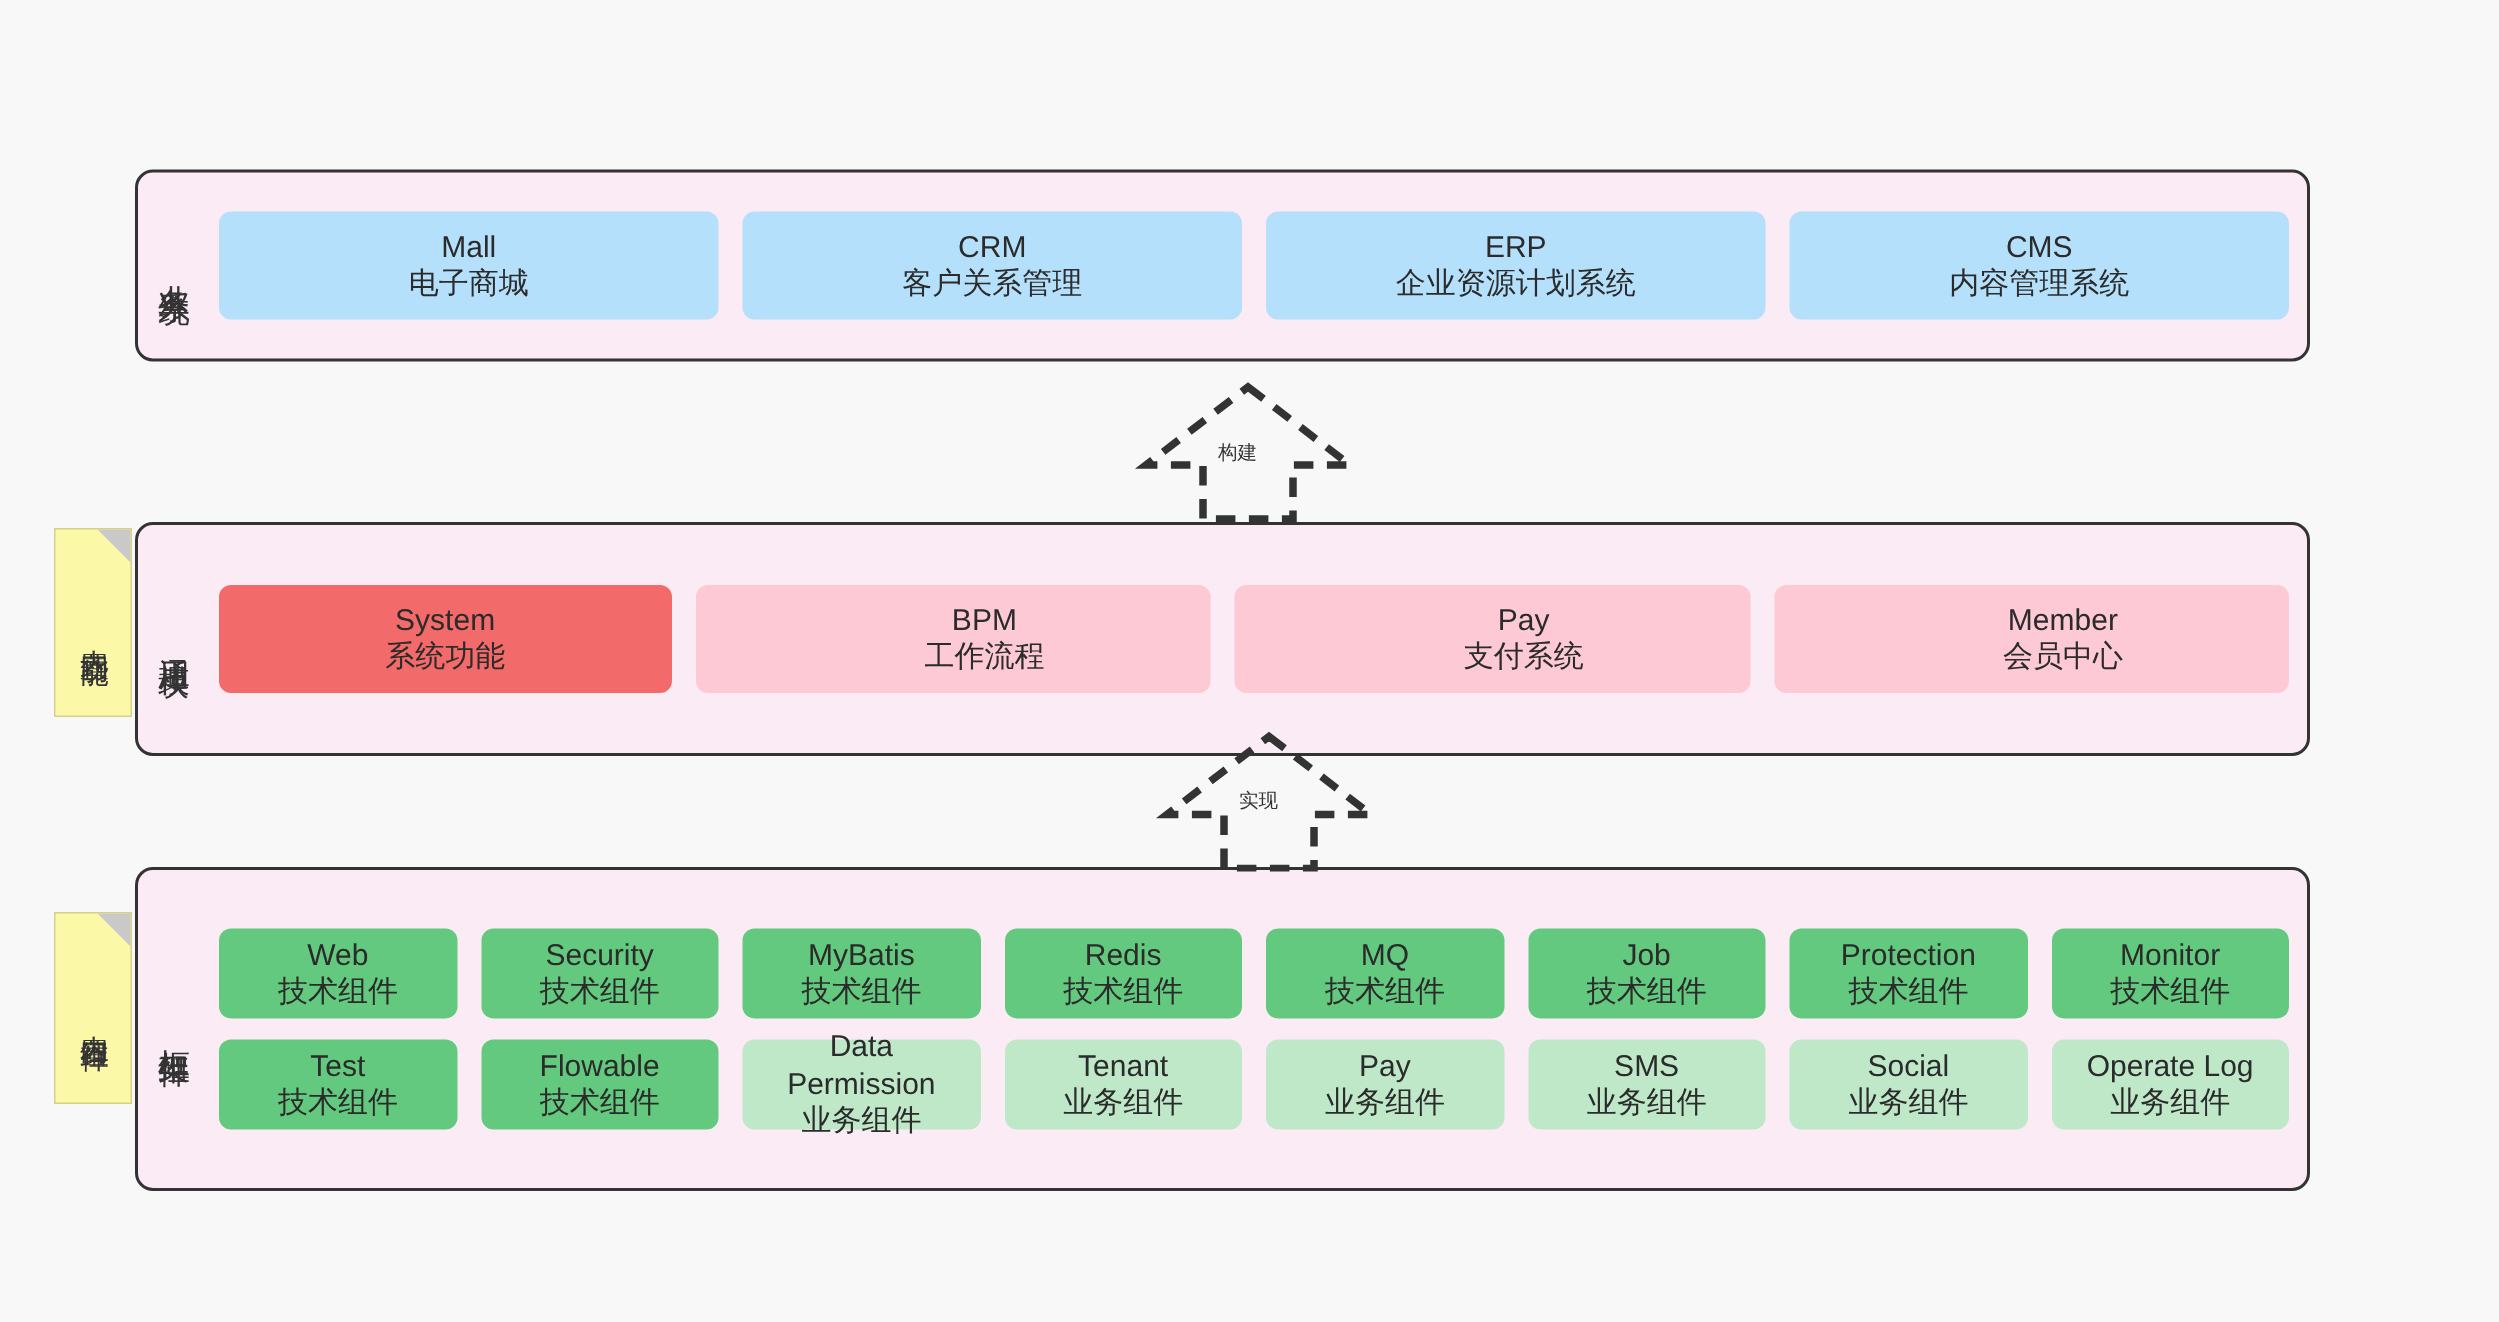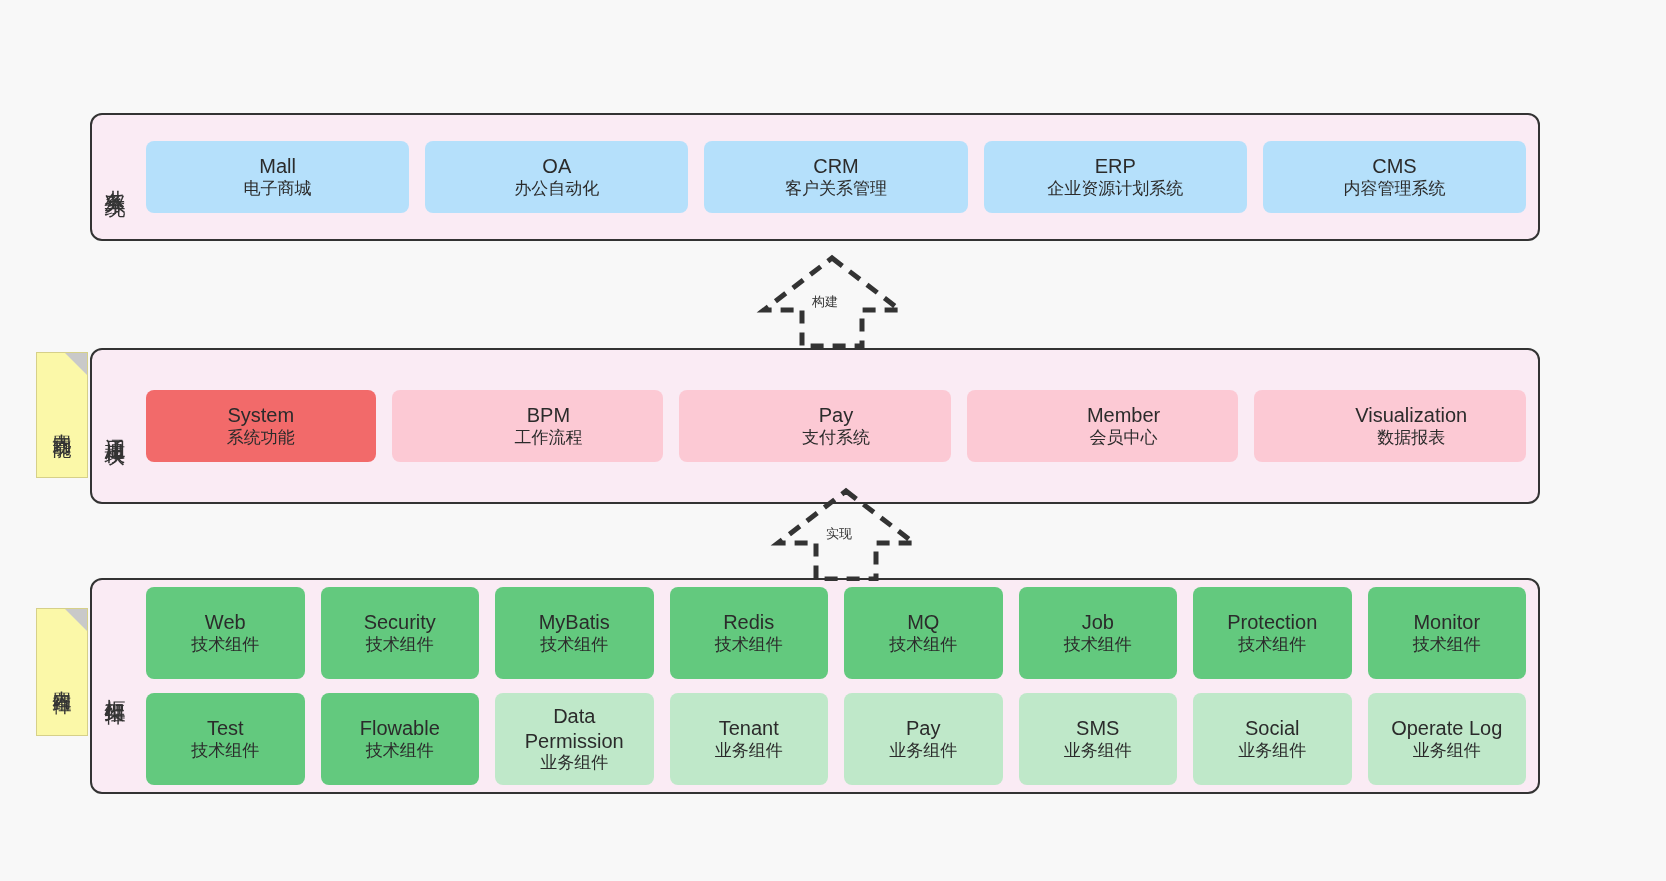--- a/index.html
+++ b/index.html
@@ -74,40 +74,40 @@
     flex-direction: column;
     align-items: center;
     justify-content: center;
     text-align: center;
     line-height: 1.22;
     box-sizing: border-box;
     padding: 4px 6px;
     color: #2b2b2b;
   }
   .box .en { font-size: 20px; }
-  .box .cn { font-size: 17px; font-family: Liberation Serif, serif; }
+  .box .cn { font-size: 20px; font-family: Liberation Serif, serif; }
 
   .blue  { background: #b5e0fb; }
   .red   { background: #f26a6a; }
   .pink  { background: #fcc9d4; padding-left: 48px; }
   .green { background: #63c97e; }
   .lgreen{ background: #bfe8c9; }
 
   
   #band-business { left: 90px;  top: 113px; width: 1450px; height: 128px; }
   #band-business .layer-body { padding-left: 8px; }
   #band-business .box { height: 72px; }
 
   #band-common { left: 90px; top: 348px; width: 1450px; height: 156px; }
   #band-common .layer-body { padding-left: 8px; }
   #band-common .box { height: 72px; }
 
   #band-framework { left: 90px; top: 578px; width: 1450px; height: 216px; }
   #band-framework .layer-body { padding-left: 8px; gap: 14px; }
-  #band-framework .box { height: 92px; }
+  #band-framework .box { height: 60px; }
 
   
   .note {
     position: absolute;
     background: #fbf8a8;
     border: 1px solid #d6d089;
     box-sizing: border-box;
     display: flex;
     align-items: center;
     justify-content: center;
@@ -152,24 +152,20 @@
 
   <div class="layer" id="band-business">
     <div class="layer-title">业务系统</div>
     <div class="layer-body">
       <div class="row">
         <div class="box blue">
           <span class="en">Mall</span>
           <span class="cn">电子商城</span>
         </div>
         <div class="box blue">
-          <span class="en">OA</span>
-          <span class="cn">办公自动化</span>
-        </div>
-        <div class="box blue">
           <span class="en">CRM</span>
           <span class="cn">客户关系管理</span>
         </div>
         <div class="box blue">
           <span class="en">ERP</span>
           <span class="cn">企业资源计划系统</span>
         </div>
         <div class="box blue">
           <span class="en">CMS</span>
           <span class="cn">内容管理系统</span>
@@ -203,24 +199,20 @@
           <span class="cn">工作流程</span>
         </div>
         <div class="box pink">
           <span class="en">Pay</span>
           <span class="cn">支付系统</span>
         </div>
         <div class="box pink">
           <span class="en">Member</span>
           <span class="cn">会员中心</span>
         </div>
-        <div class="box pink">
-          <span class="en">Visualization</span>
-          <span class="cn">数据报表</span>
-        </div>
       </div>
     </div>
   </div>
 
   <div class="arrow-wrap" id="arrow-impl">
     <svg width="160" height="96" viewBox="0 0 160 96">
       <path d="M 80 6 L 148 58 L 110 58 L 110 94 L 50 94 L 50 58 L 12 58 Z" fill="none" stroke="#333333" stroke-width="5" stroke-dasharray="13,9" stroke-linejoin="miter"></path>
     </svg>
   </div>
   <div class="arrow-label" id="label-impl">实现</div>

